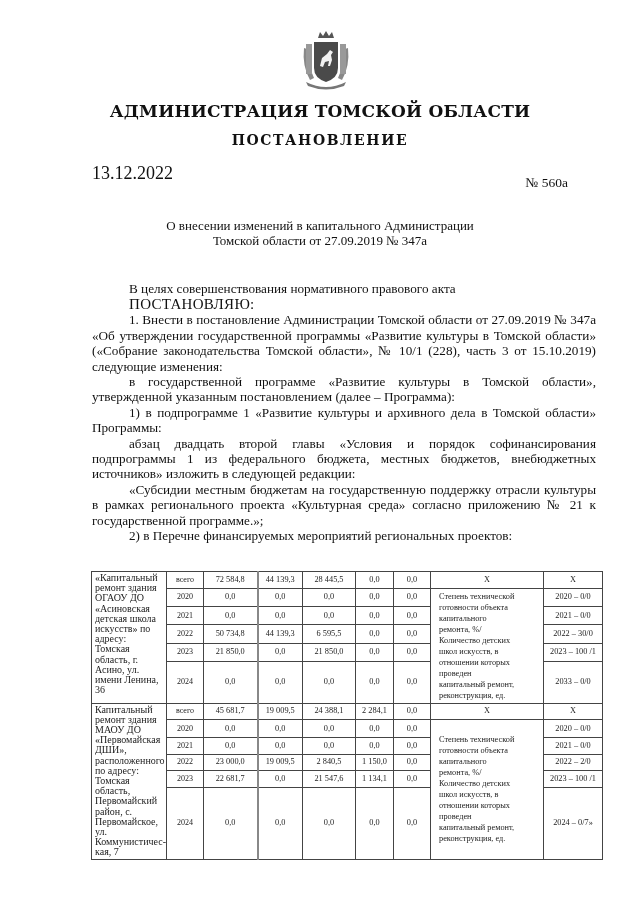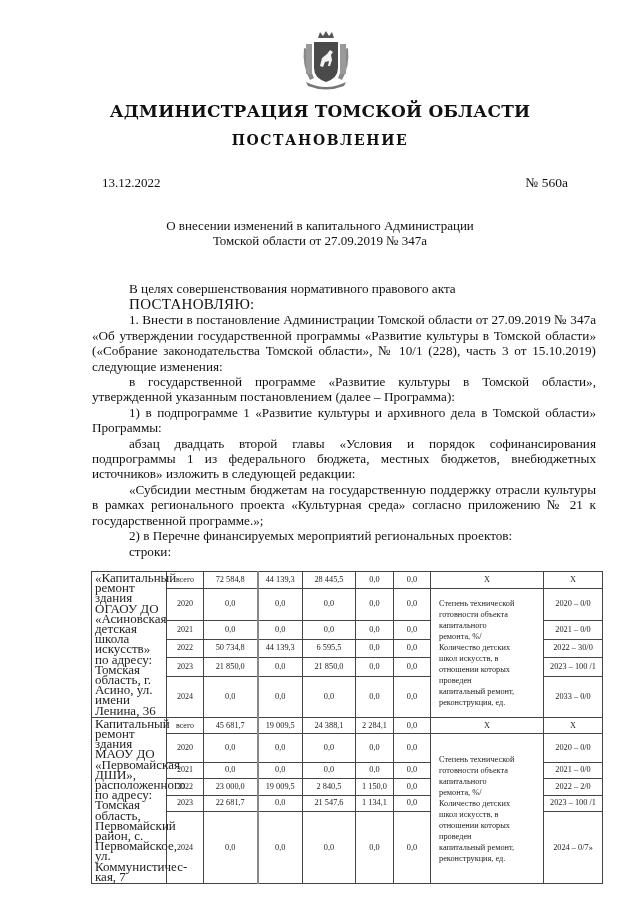--- a/index.html
+++ b/index.html
@@ -5,34 +5,34 @@
   html, body { margin: 0; padding: 0; background: #ffffff; }
   body { width: 640px; height: 905px; position: relative; overflow: hidden;
          font-family: "Liberation Serif", "DejaVu Serif", serif; color: #111; }
   .page { position: absolute; left: 0; top: 0; width: 640px; height: 905px; }
 
   .emblem { position: absolute; left: 300px; top: 30px; width: 52px; height: 62px; }
   .org-title { position: absolute; left: 0; width: 640px; top: 101px; text-align: center;
                font-size: 17px; font-weight: bold; letter-spacing: 0.2px; font-family: "DejaVu Serif", serif; }
   .doc-type { position: absolute; left: 0; width: 640px; top: 132px; text-align: center;
               font-size: 14px; font-weight: bold; letter-spacing: 1.6px; font-family: "DejaVu Serif", serif; }
-  .date { position: absolute; left: 92px; top: 175px; font-size: 13px; margin-left: 10px; }
+  .date { position: absolute; left: 92px; top: 163px; font-size: 18px; }
   .number { position: absolute; right: 72px; top: 175px; font-size: 13.5px; padding-left: 20px; }
   .subject { position: absolute; left: 0; width: 640px; top: 218px; text-align: center;
              font-size: 13px; line-height: 15px; }
 
   .body-text { position: absolute; left: 92px; width: 504px; top: 281px; font-size: 13.2px; line-height: 15.4px; }
   .body-text p { margin: 0; text-align: justify; text-align-last: left; }
   .body-text p.ind { text-indent: 37px; }
   .body-text .decree { font-size: 15px; letter-spacing: 0.3px; text-indent: 37px; line-height: 16px; }
 
   table.fin { position: absolute; left: 91px; top: 571px; width: 511px; border-collapse: collapse;
               font-size: 8.3px; line-height: 10px; table-layout: fixed; color: #222; }
   table.fin td { border: 1px solid #444; padding: 0 2px; text-align: center; vertical-align: middle; }
-  table.fin td.name { text-align: left; vertical-align: top; padding: 1px 3px; font-size: 13px; line-height: 10.2px; }
+  table.fin td.name { text-align: left; vertical-align: top; padding: 1px 3px; font-size: 10px; line-height: 10.2px; }
   table.fin td.ind { text-align: left; padding: 2px 24px 2px 8px; line-height: 11px; vertical-align: middle; }
   table.fin td.yr { font-size: 8px; }
   table.fin td.thick-l { border-left: 2px solid #888; }
   tr.r { height: 16.5px; }
   tr.rtall { height: 37px; }
 </style>
 </head>
 <body>
 
 <div class="page">
@@ -68,21 +68,20 @@
 
   <div class="body-text">
     <p class="ind">В целях совершенствования нормативного правового акта</p>
     <p class="decree">ПОСТАНОВЛЯЮ:</p>
     <p class="ind">1. Внести в постановление Администрации Томской области от 27.09.2019 № 347а «Об утверждении государственной программы «Развитие культуры в Томской области» («Собрание законодательства Томской области», № 10/1 (228), часть 3 от 15.10.2019) следующие изменения:</p>
     <p class="ind">в государственной программе «Развитие культуры в Томской области», утвержденной указанным постановлением (далее – Программа):</p>
     <p class="ind">1) в подпрограмме 1 «Развитие культуры и архивного дела в Томской области» Программы:</p>
     <p class="ind">абзац двадцать второй главы «Условия и порядок софинансирования подпрограммы 1 из федерального бюджета, местных бюджетов, внебюджетных источников» изложить в следующей редакции:</p>
     <p class="ind">«Субсидии местным бюджетам на государственную поддержку отрасли культуры в рамках регионального проекта «Культурная среда» согласно приложению № 21 к государственной программе.»;</p>
     <p class="ind">2) в Перечне финансируемых мероприятий региональных проектов:</p>
-    <p class="ind">строки:</p>
   </div>
 
   <table class="fin">
     <colgroup>
       <col style="width:75px">
         <col style="width:37px">
         <col style="width:54px">
         <col style="width:45px">
       <col style="width:53px">
         <col style="width:38px">

